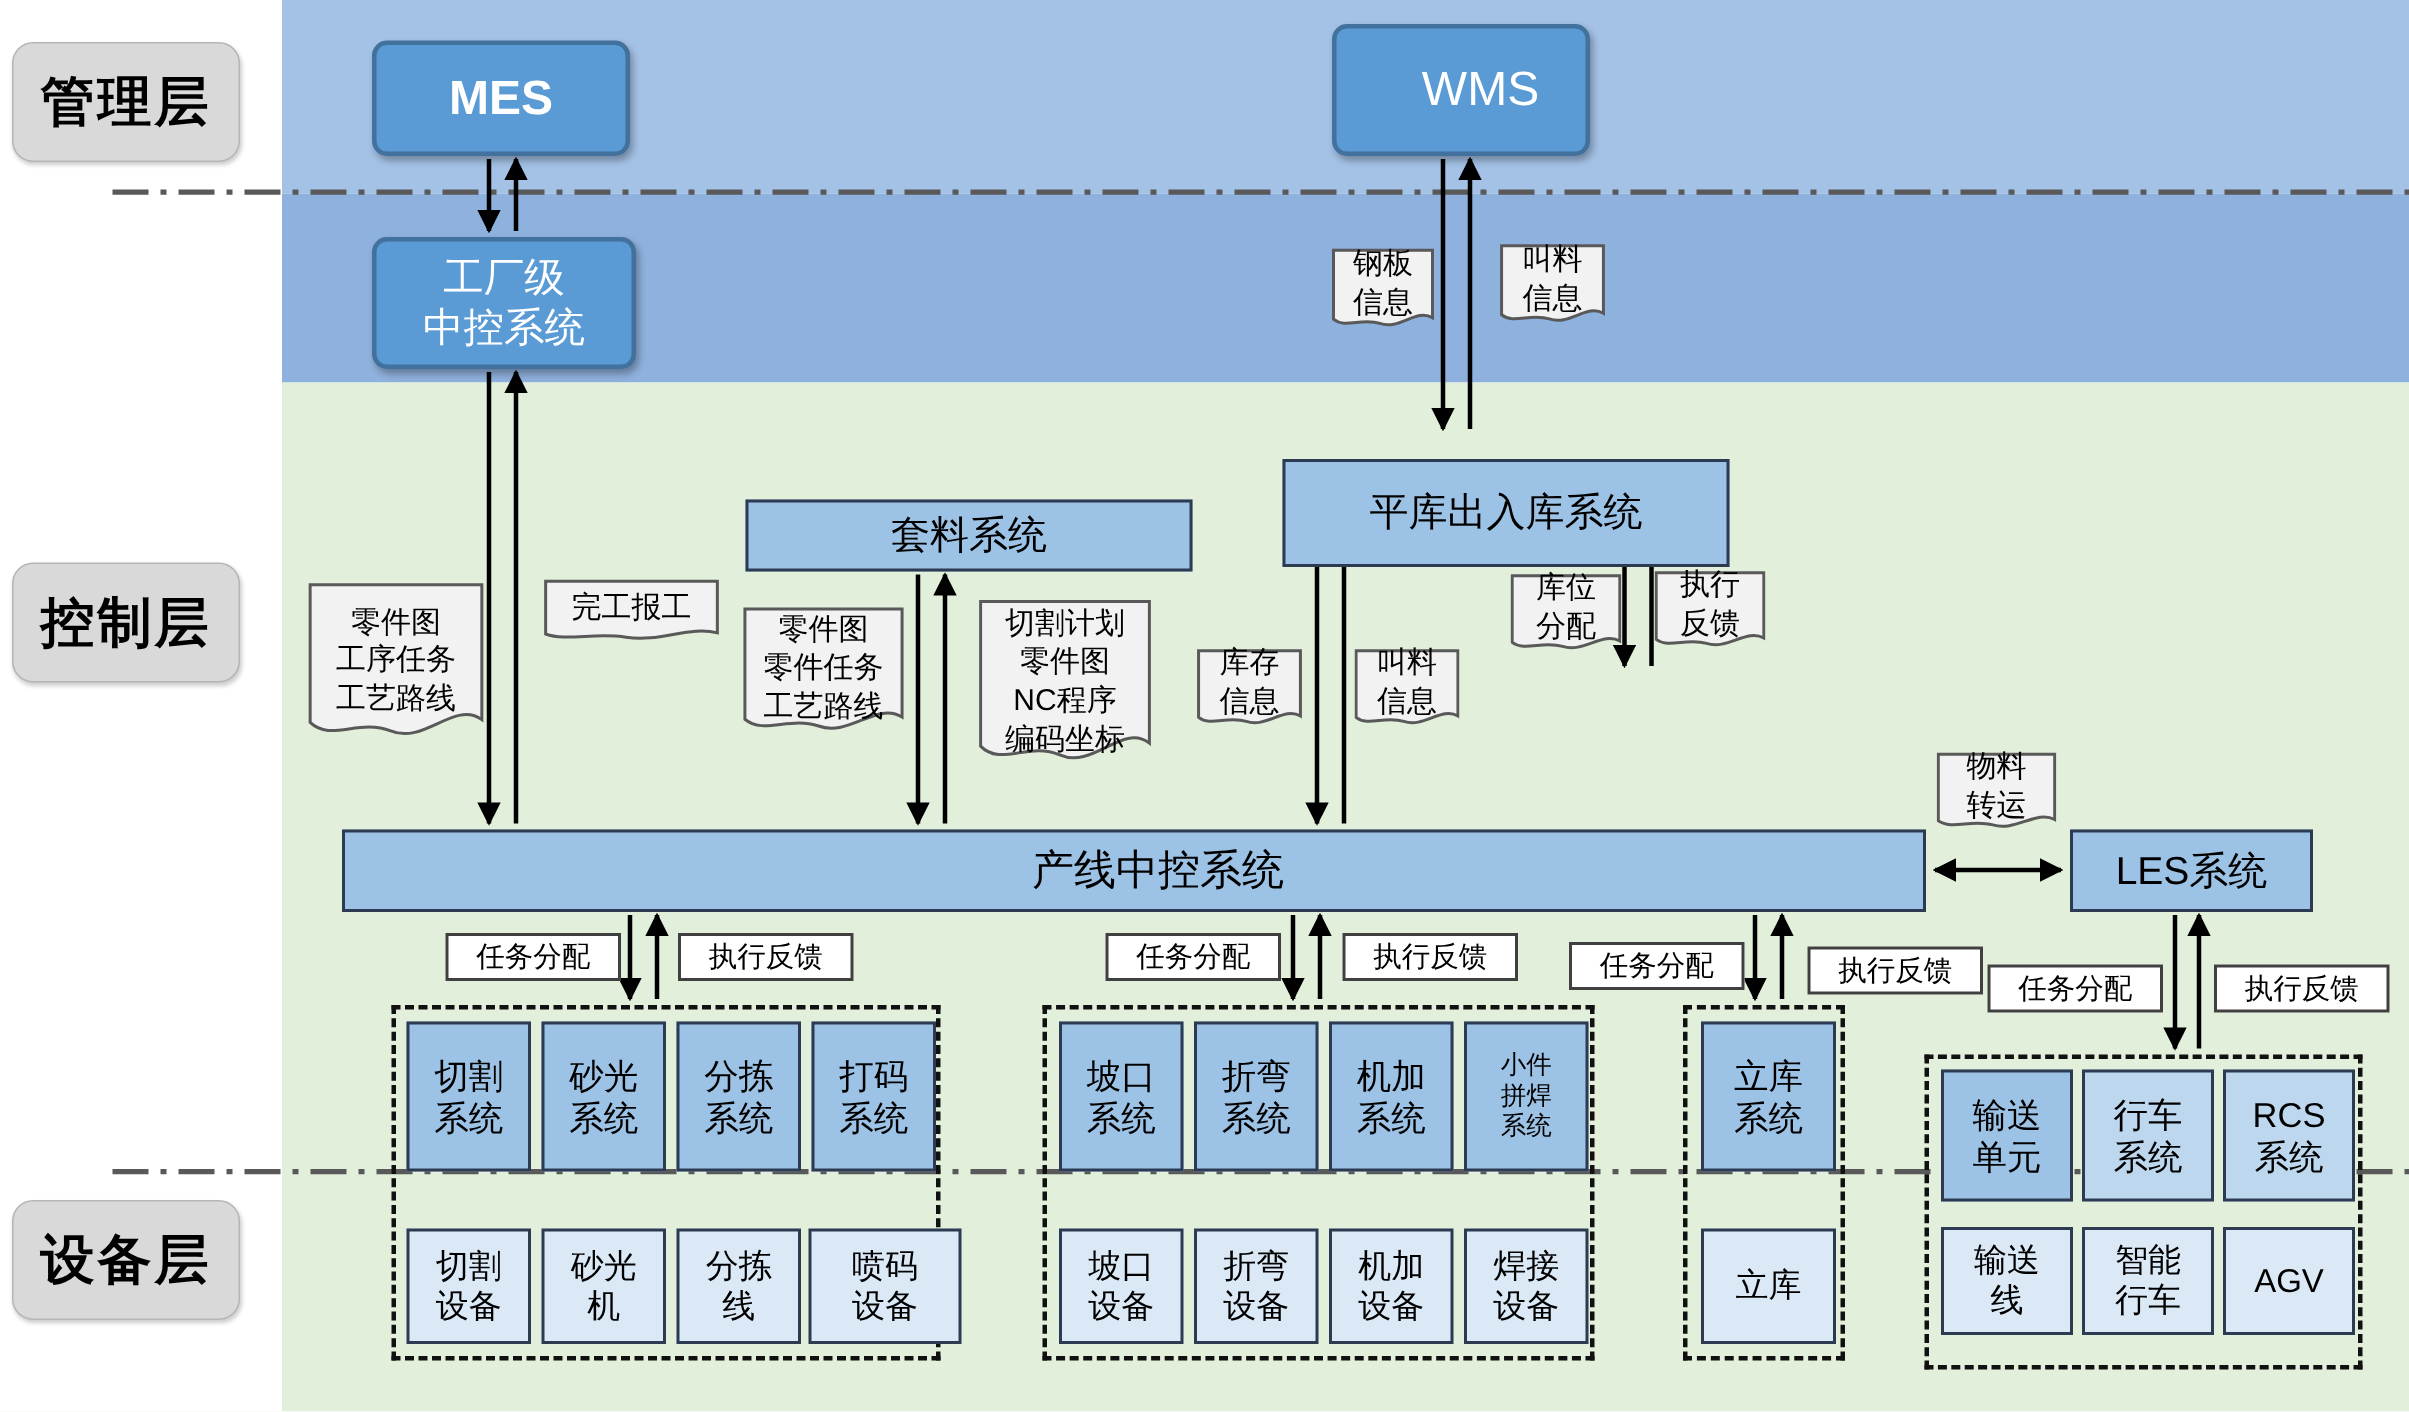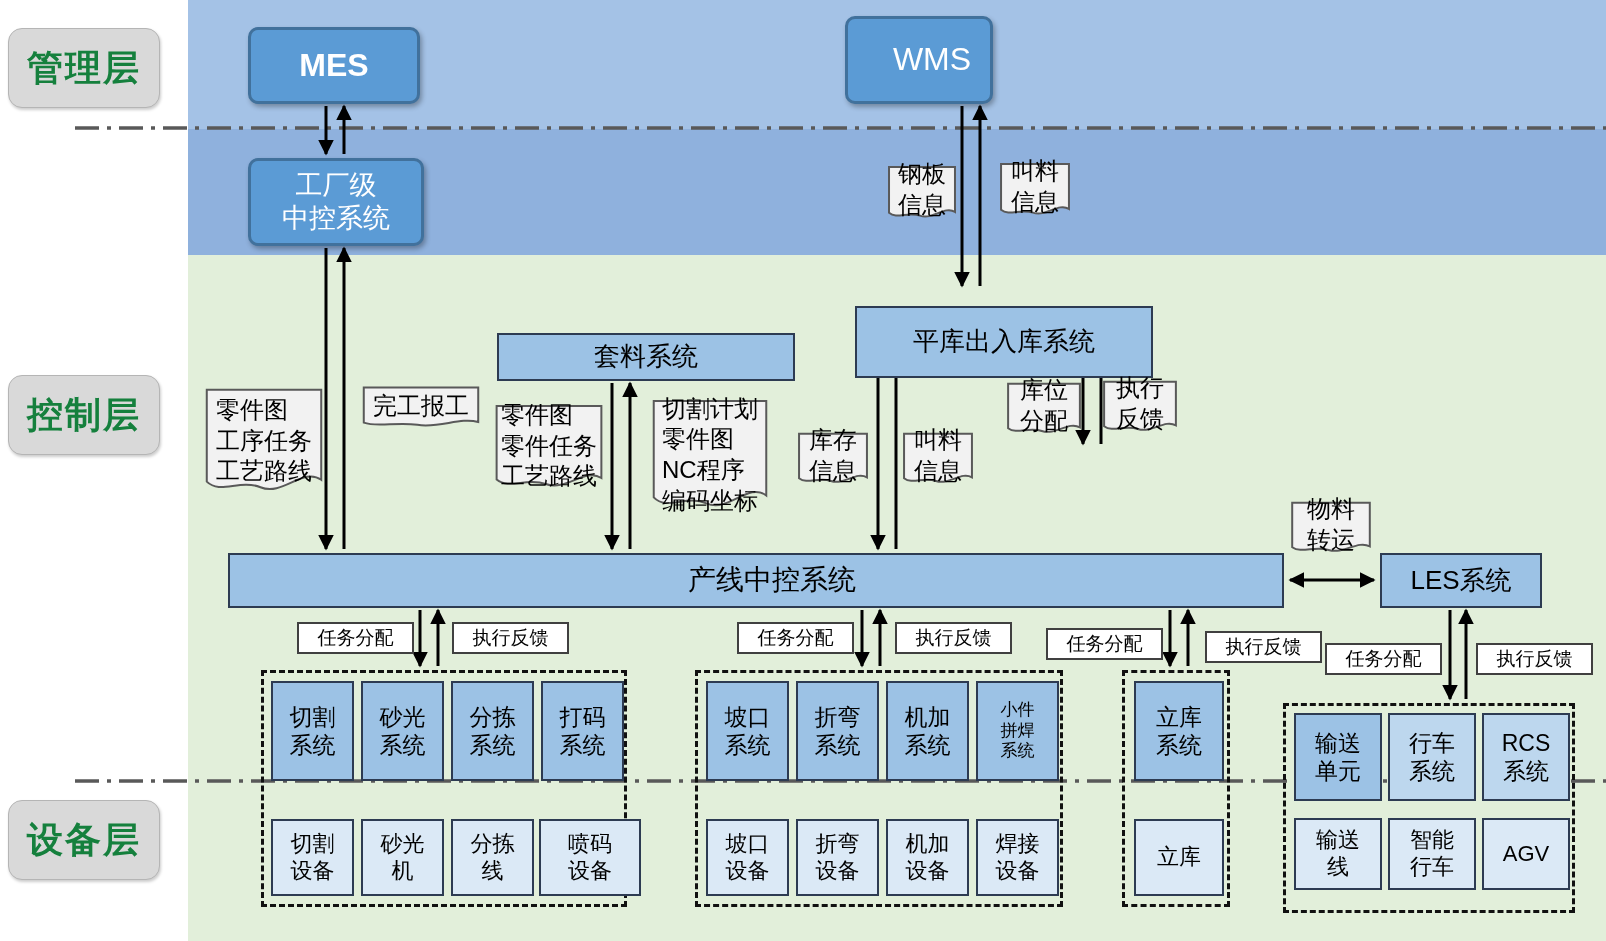--- a/index.html
+++ b/index.html
@@ -37,29 +37,29 @@
   }
   .secondary{background:var(--secondary-node);color:#000;border:2px solid #2d3b52;}
   .secondary.lighter{background:var(--secondary-node-lighter);}
   .device{background:var(--device-node);color:#000;border:2px solid #2d3b52;}
   .group{position:absolute;border:3px dashed #111;z-index:2;box-sizing:border-box;}
   .doc{
     position:absolute;z-index:3;display:flex;align-items:center;justify-content:center;
     box-sizing:border-box;padding:2px 2px 12px 2px;
   }
   .doc svg{position:absolute;left:0;top:0;width:100%;height:100%;}
-  .doc .doc-text{position:relative;z-index:1;text-align:left;white-space:pre-line;font-size:24px;line-height:1.28;}
+  .doc .doc-text{position:relative;z-index:1;text-align:center;white-space:pre-line;font-size:20px;line-height:1.28;}
   .flow-label{
     position:absolute;background:var(--label-fill);border:2px solid #404040;
     display:flex;align-items:center;justify-content:center;font-size:19px;z-index:3;box-sizing:border-box;
   }
   .layer-label{
     position:absolute;left:8px;width:150px;height:78px;background:var(--layer-label-fill);
     border:1px solid #b5b5b5;border-radius:14px;display:flex;align-items:center;justify-content:center;
-    font-size:36px;font-weight:bold;color:#15803d;z-index:3;letter-spacing:2px;
+    font-size:36px;font-weight:bold;color:#000000;z-index:3;letter-spacing:2px;
     box-shadow:1px 2px 3px rgba(0,0,0,.2);
   }
 </style>
 </head>
 <body>
 
 <div class="canvas">
 
   <div class="band band-management"></div>
   <div class="band band-control"></div>
@@ -106,21 +106,21 @@
 
     <line x1="1450" y1="610" x2="1450" y2="699" stroke="#000" stroke-width="3" marker-end="url(#ah)"></line>
     <line x1="1466" y1="699" x2="1466" y2="610" stroke="#000" stroke-width="3" marker-end="url(#ah)"></line>
   </svg>
 
   <div class="layer-label" style="top:28px;">管理层</div>
   <div class="layer-label" style="top:375px;">控制层</div>
   <div class="layer-label" style="top:800px;">设备层</div>
 
   <div class="node primary" style="left:248px;top:27px;width:172px;height:77px;font-size:32px;font-weight:bold;">MES</div>
-  <div class="node primary" style="left:845px;top:16px;width:148px;height:88px;font-size:32px;padding-left:26px;">WMS</div>
+  <div class="node primary" style="left:888px;top:16px;width:172px;height:88px;font-size:32px;padding-left:26px;">WMS</div>
   <div class="node primary" style="left:248px;top:158px;width:176px;height:88px;font-size:27px;">工厂级
 中控系统</div>
 
   <div class="node secondary" style="left:497px;top:333px;width:298px;height:48px;font-size:26px;">套料系统</div>
   <div class="node secondary" style="left:855px;top:290px;width:298px;height:72px;font-size:26px;margin-top:16px;">平库出入库系统</div>
   <div class="node secondary" style="left:228px;top:553px;width:1056px;height:55px;font-size:28px;padding-left:32px;">产线中控系统</div>
   <div class="node secondary" style="left:1380px;top:553px;width:162px;height:55px;font-size:26px;">LES系统</div>
 
   <div class="doc" style="left:888px;top:165px;width:68px;height:60px;">
     <svg viewBox="0 0 100 64" preserveAspectRatio="none">

